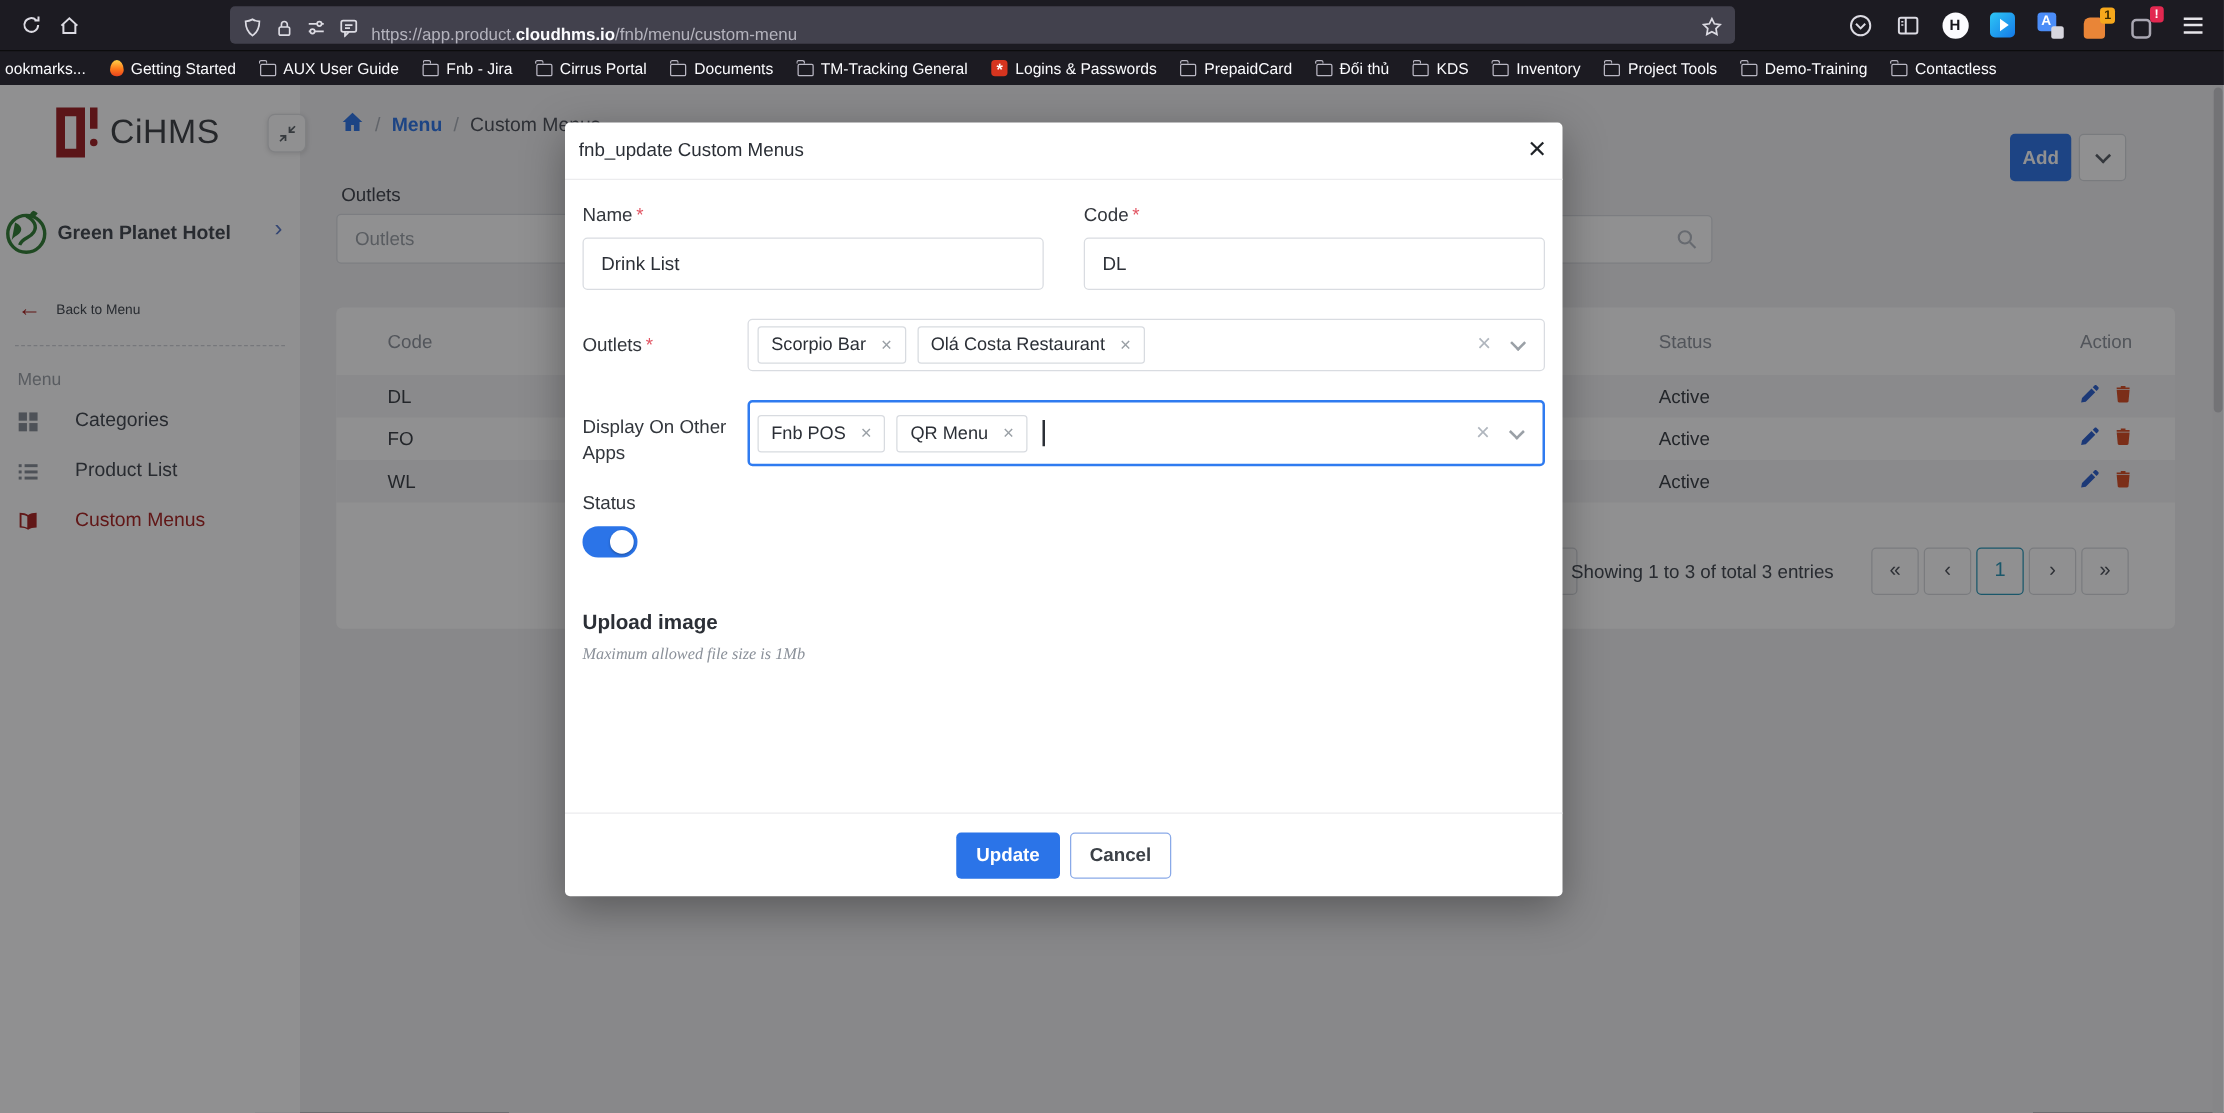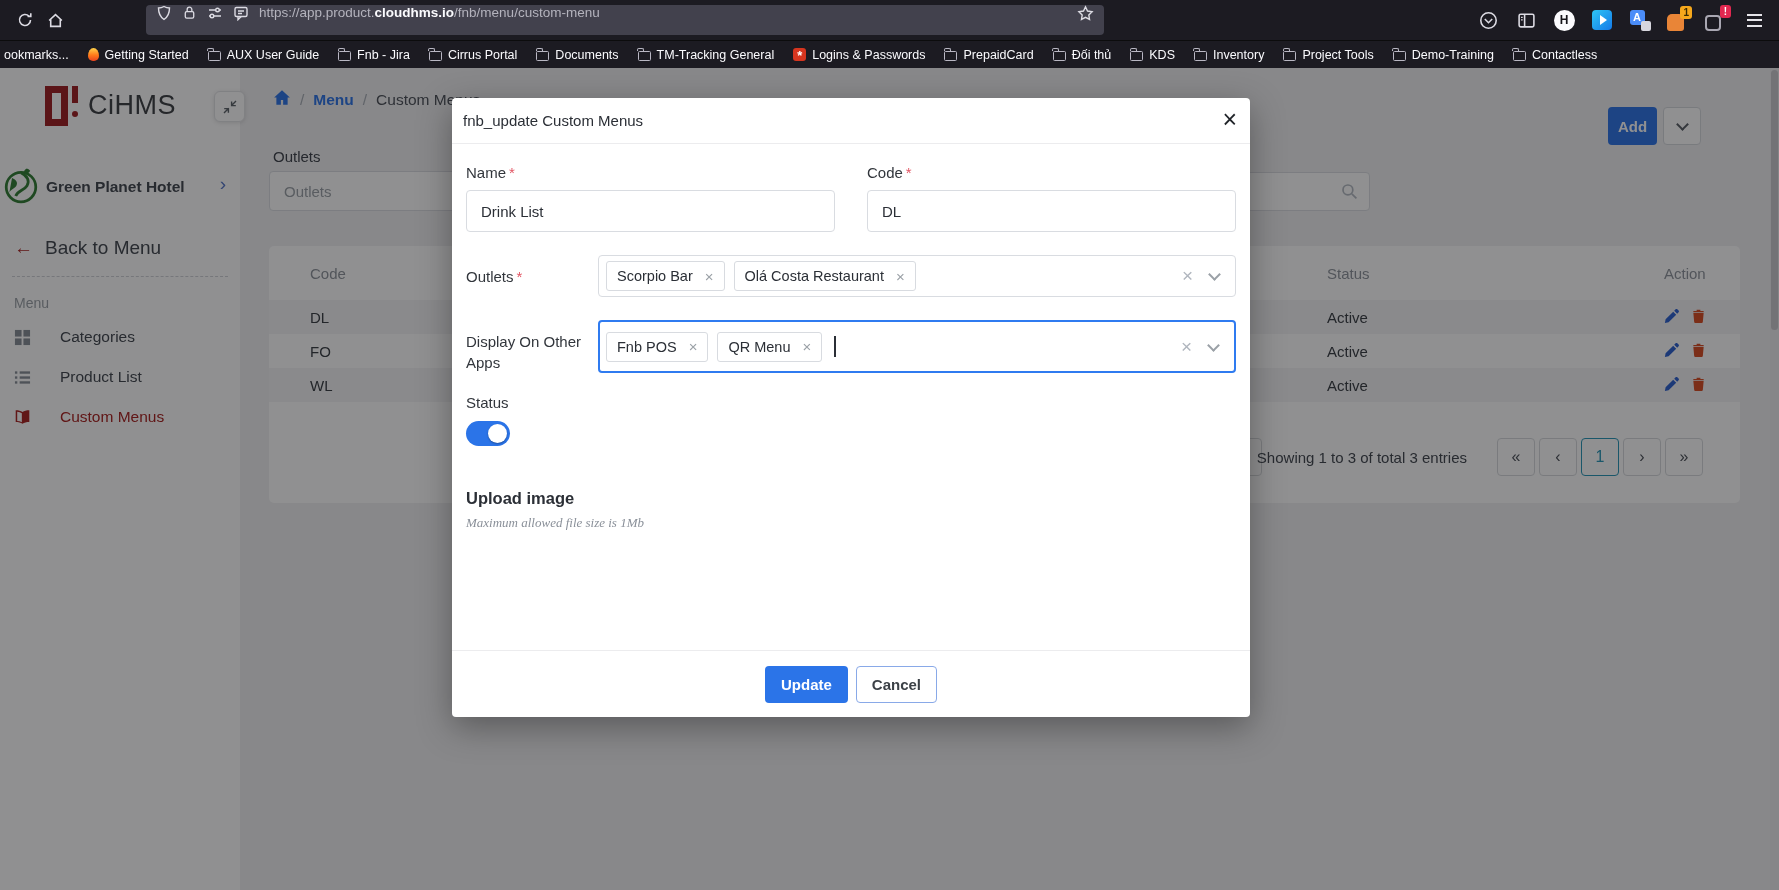--- a/index.html
+++ b/index.html
@@ -3,21 +3,21 @@
 <meta charset="utf-8">
 <style>
   * { margin:0; padding:0; box-sizing:border-box; }
   html,body { width:1779px; height:890px; }
   body { font-family:"Liberation Sans", sans-serif; background:#1c1b22; overflow:hidden; }
   .stage { position:relative; width:1779px; height:890px; overflow:hidden; }
 
   
   .nav-bar { position:absolute; top:0; left:0; width:100%; height:40px; background:#1c1b22; display:flex; align-items:center; padding:0 10px; }
   .nav-btn { width:30px; height:30px; display:flex; align-items:center; justify-content:center; border-radius:4px; flex:0 0 auto; }
-  .url-bar { margin-left:76px; width:958px; height:30px; background:#42414d; border-radius:4px; display:flex; align-items:flex-start; padding:0 10px; gap:10px; }
+  .url-bar { margin-left:114px; width:1204px; height:30px; background:#42414d; border-radius:4px; display:flex; align-items:flex-end; padding:0 10px; gap:10px; }
   .url-text { font-size:13.5px; color:#b4b3bd; white-space:nowrap; overflow:hidden; flex:1; }
   .url-text .domain { color:#fbfbfe; font-weight:bold; }
   .nav-right { margin-left:auto; display:flex; align-items:center; gap:8px; }
   .avatar-circle { width:21px; height:21px; border-radius:50%; background:#fbfbfe; color:#15141a; font-size:12px; font-weight:bold; display:flex; align-items:center; justify-content:center; }
   .appicon-blue { width:20px; height:20px; border-radius:4px; background:linear-gradient(135deg,#2ec6f5,#1479e8); display:flex; align-items:center; justify-content:center; }
   .tri-right { width:0; height:0; border-left:7px solid #fff; border-top:5px solid transparent; border-bottom:5px solid transparent; margin-left:2px; }
   .t-wrap { position:relative; width:21px; height:21px; }
   .t-big { position:absolute; left:0; top:0; width:15px; height:15px; background:#4b8df8; border-radius:3px; color:#fff; font-size:11px; font-weight:bold; text-align:center; line-height:15px; }
   .t-small { position:absolute; right:0; bottom:0; width:10px; height:10px; background:#d7d6de; border-radius:2px; }
   .badge-wrap { position:relative; width:22px; height:22px; }
@@ -45,21 +45,21 @@
   .logo-mark .bar { position:absolute; right:0; top:0; width:6px; height:17px; background:#9e1c20; }
   .logo-mark .dot { position:absolute; right:0; bottom:9px; width:6px; height:6px; border-radius:50%; background:#9e1c20; }
   .logo-text { font-size:27px; color:#3a3d42; letter-spacing:0.5px; }
   .collapse-btn { position:absolute; left:214px; top:23px; width:31px; height:31px; background:#fff; border:1px solid #e2e3e6; border-radius:6px; box-shadow:0 1px 4px rgba(0,0,0,.12); display:flex; align-items:center; justify-content:center; z-index:2; }
   .hotel-row { position:relative; margin-top:18px; height:52px; display:flex; align-items:center; padding-right:36px; }
   .hotel-globe { position:absolute; left:2px; top:6px; }
   .hotel-name { margin-left:46px; font-size:15.5px; color:#3f454d; font-weight:bold; }
   .hotel-chev { position:absolute; right:14px; font-size:19px; color:#5576c7; top:12px; }
   .back-row { margin-top:24px; display:flex; align-items:center; gap:12px; padding-left:14px; }
   .back-arrow { color:#a8201f; font-size:19px; font-weight:bold; }
-  .back-label { font-size:19px; color:#3f454d; }
+  .back-label { font-size:11px; color:#3f454d; }
   .side-divider { margin:17px 12px 0 12px; border-top:1.5px dashed #cfd1d6; }
   .side-section { margin:18px 0 6px 14px; font-size:14px; color:#9aa0a6; }
   .side-item { height:40px; display:flex; align-items:center; gap:29px; padding-left:14px; color:#3f454d; font-size:15.5px; }
   .side-item svg { fill:#868d96; flex:0 0 auto; }
   .side-item.active { color:#a8201f; }
   .side-item.active svg { fill:#a8201f; }
 
   .main { position:absolute; left:240px; top:0; width:1539px; height:100%; }
   .breadcrumb { position:absolute; left:33px; top:21px; display:flex; align-items:center; gap:9px; font-size:15.5px; }
   .bc-sep { color:#a7adb5; }

